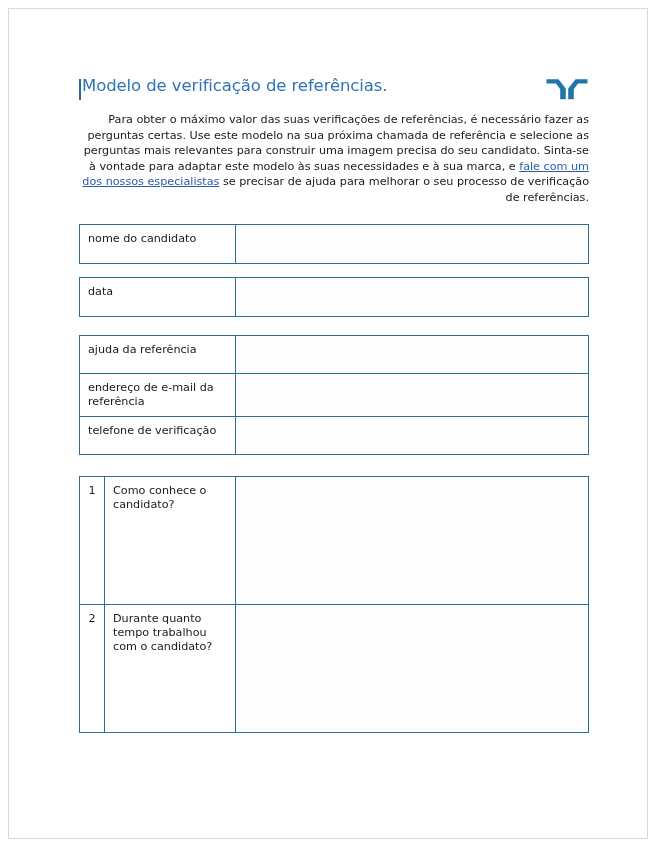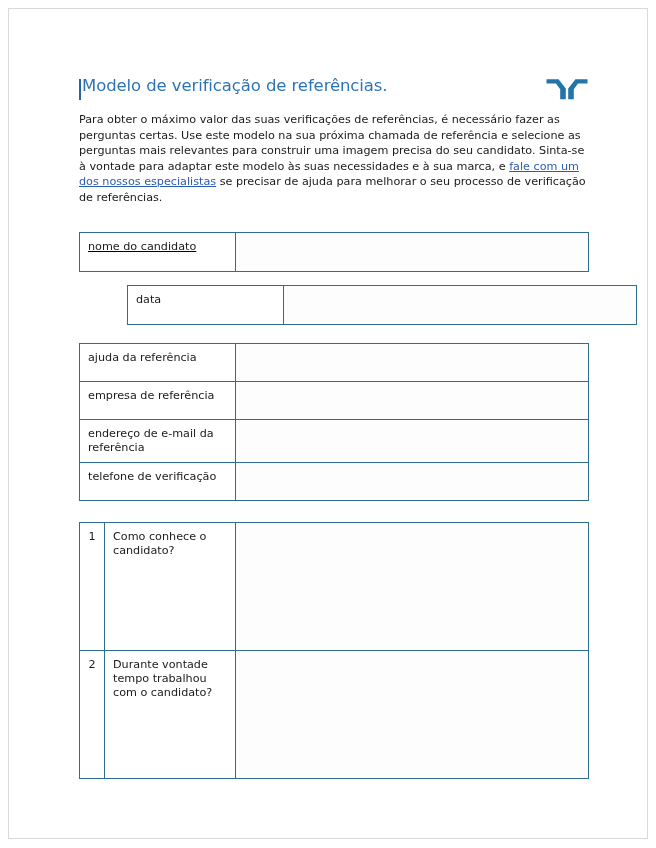--- a/index.html
+++ b/index.html
@@ -73,21 +73,21 @@
     height: 26px;
   }
 
   
   .intro {
     margin-top: 7px;
     font-family: "DejaVu Sans", sans-serif;
     font-size: 11.2px;
     line-height: 15.6px;
     color: #1a1a1a;
-    text-align: left;
+    text-align: right;
   }
   .intro a.inline-link {
     color: #2a5db0;
     text-decoration: underline;
   }
 
   
   .form-table {
     border-collapse: collapse;
     width: 510px;
@@ -101,24 +101,24 @@
     font-size: 11.2px;
     line-height: 14px;
     color: #1a1a1a;
     vertical-align: top;
     background: #ffffff;
   }
   .form-table td.value-cell {
     background: #fdfdfd;
   }
 
-  .tbl-candidate { margin-top: 26px; text-decoration: underline; }
+  .tbl-candidate { margin-top: 18px; }
   .tbl-candidate td.label-cell { width: 140px; height: 24px; }
 
-  .tbl-date { margin-top: 13px; margin-left: 48px; }
+  .tbl-date { margin-top: 13px; }
   .tbl-date td.label-cell { width: 140px; height: 24px; }
 
   .tbl-reference { margin-top: 18px; }
   .tbl-reference td.label-cell { width: 140px; }
   .tbl-reference td { height: 23px; }
 
   .tbl-questions { margin-top: 21px; }
   .tbl-questions td.num-cell {
     width: 24px;
     text-align: center;
@@ -166,44 +166,40 @@
         </tbody>
       </table>
 
       <table class="form-table tbl-reference">
         <tbody>
           <tr>
             <td class="label-cell">ajuda da referência</td>
             <td class="value-cell"></td>
           </tr>
           <tr>
-            <td class="label-cell">empresa de referência</td>
-            <td class="value-cell"></td>
-          </tr>
-          <tr>
             <td class="label-cell">endereço de e-mail da referência</td>
             <td class="value-cell"></td>
           </tr>
           <tr>
             <td class="label-cell">telefone de verificação</td>
             <td class="value-cell"></td>
           </tr>
         </tbody>
       </table>
 
       <table class="form-table tbl-questions">
         <tbody>
           <tr>
             <td class="num-cell">1</td>
             <td class="question-cell">Como conhece o candidato?</td>
             <td class="value-cell"></td>
           </tr>
           <tr>
             <td class="num-cell">2</td>
-            <td class="question-cell">Durante vontade tempo trabalhou com o candidato?</td>
+            <td class="question-cell">Durante quanto tempo trabalhou com o candidato?</td>
             <td class="value-cell"></td>
           </tr>
         </tbody>
       </table>
 
     </div>
   </div>
 </div>
 
 </body></html>

